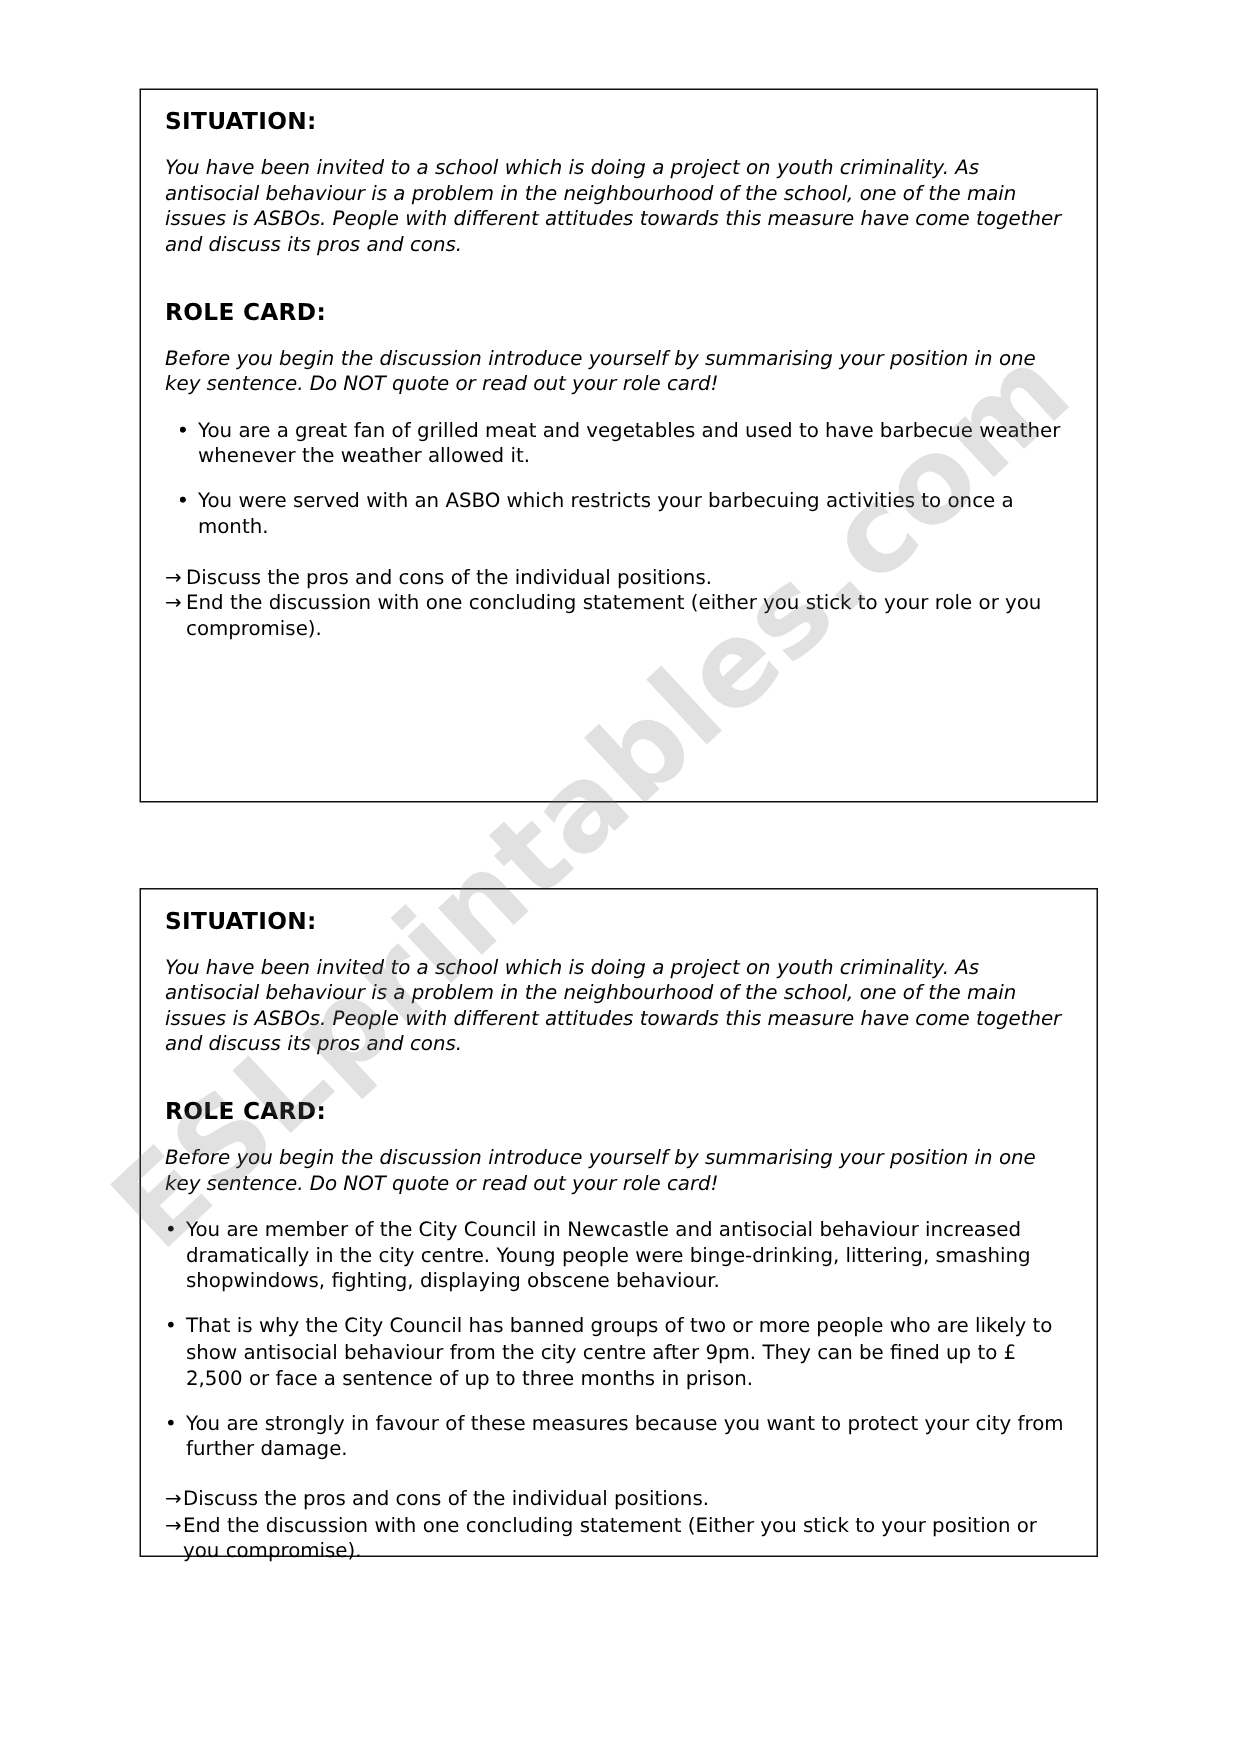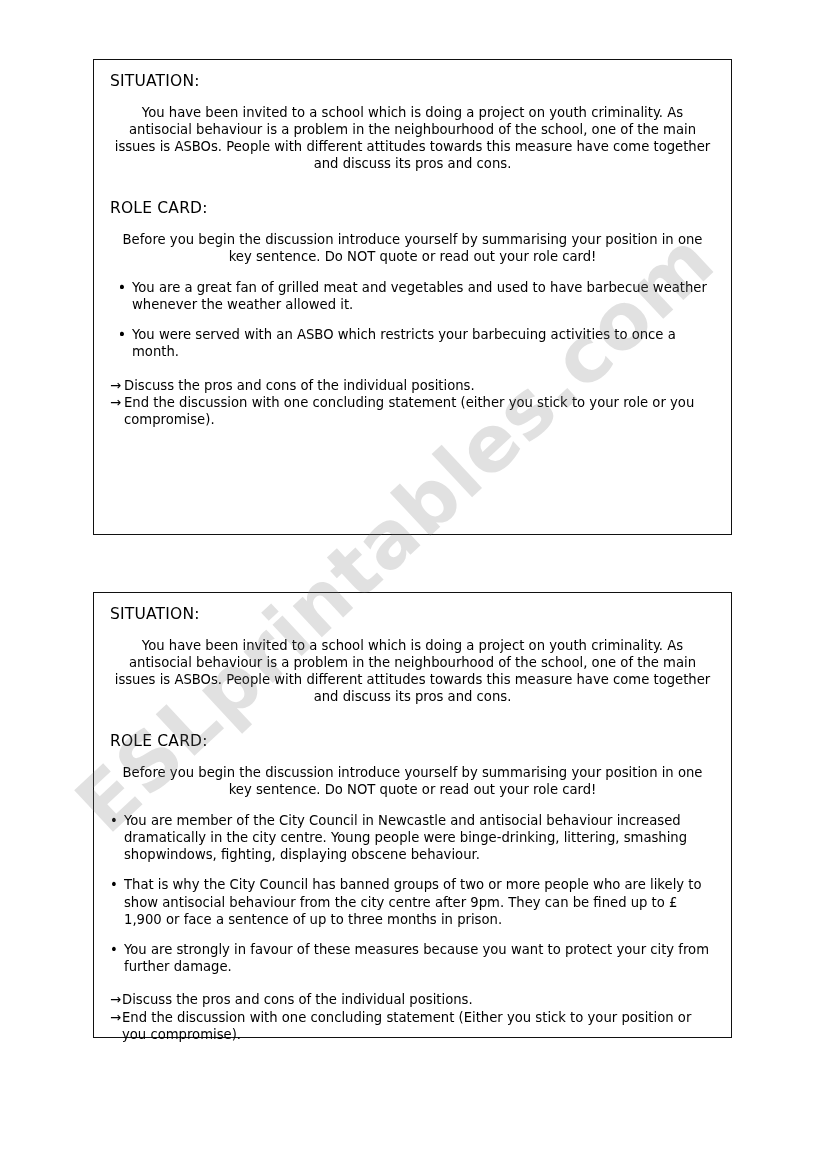--- a/index.html
+++ b/index.html
@@ -55,34 +55,35 @@
     box-sizing: border-box;
     background: transparent;
     padding: 12px 16px 14px 16px;
   }
   .card-1 { top: 59px; width: 639px; height: 476px; }
   .card-2 { top: 592px; width: 639px; height: 446px; }
 
   .heading {
     font-family: "DejaVu Sans", sans-serif;
     font-size: 15.5px;
-    font-weight: normal;
+    font-weight: bold;
     margin: 0 0 0 0;
     letter-spacing: 0.2px;
   }
   .heading.second {
     margin-top: 26px;
   }
 
   .para {
     font-family: "DejaVu Sans", sans-serif;
     font-size: 13.2px;
     line-height: 1.30;
     margin: 14px 0 0 0;
-    text-align: center;
+    text-align: left;
+    font-style: italic;
   }
 
   .bullets {
     margin: 14px 0 0 0;
     padding: 0;
     list-style: none;
   }
   .bullets li {
     font-family: "DejaVu Sans", sans-serif;
     font-size: 13.2px;
@@ -173,21 +174,21 @@
     <div class="heading second">ROLE CARD:</div>
     <p class="para">Before you begin the discussion introduce yourself by summarising your position in one key sentence. Do NOT quote or read out your role card!</p>
 
     <ul class="bullets">
       <li>
         <span class="dot">•</span>
         <span>You are member of the City Council in Newcastle and antisocial behaviour increased dramatically in the city centre. Young people were binge-drinking, littering, smashing shopwindows, fighting, displaying obscene behaviour.</span>
       </li>
       <li>
         <span class="dot">•</span>
-        <span>That is why the City Council has banned groups of two or more people who are likely to show antisocial behaviour from the city centre after 9pm. They can be fined up to £ 1,900 or face a sentence of up to three months in prison.</span>
+        <span>That is why the City Council has banned groups of two or more people who are likely to show antisocial behaviour from the city centre after 9pm. They can be fined up to £ 2,500 or face a sentence of up to three months in prison.</span>
       </li>
       <li>
         <span class="dot">•</span>
         <span>You are strongly in favour of these measures because you want to protect your city from further damage.</span>
       </li>
     </ul>
 
     <div class="arrows">
       <p class="arrow-line">
         <span class="arrow">→</span>

